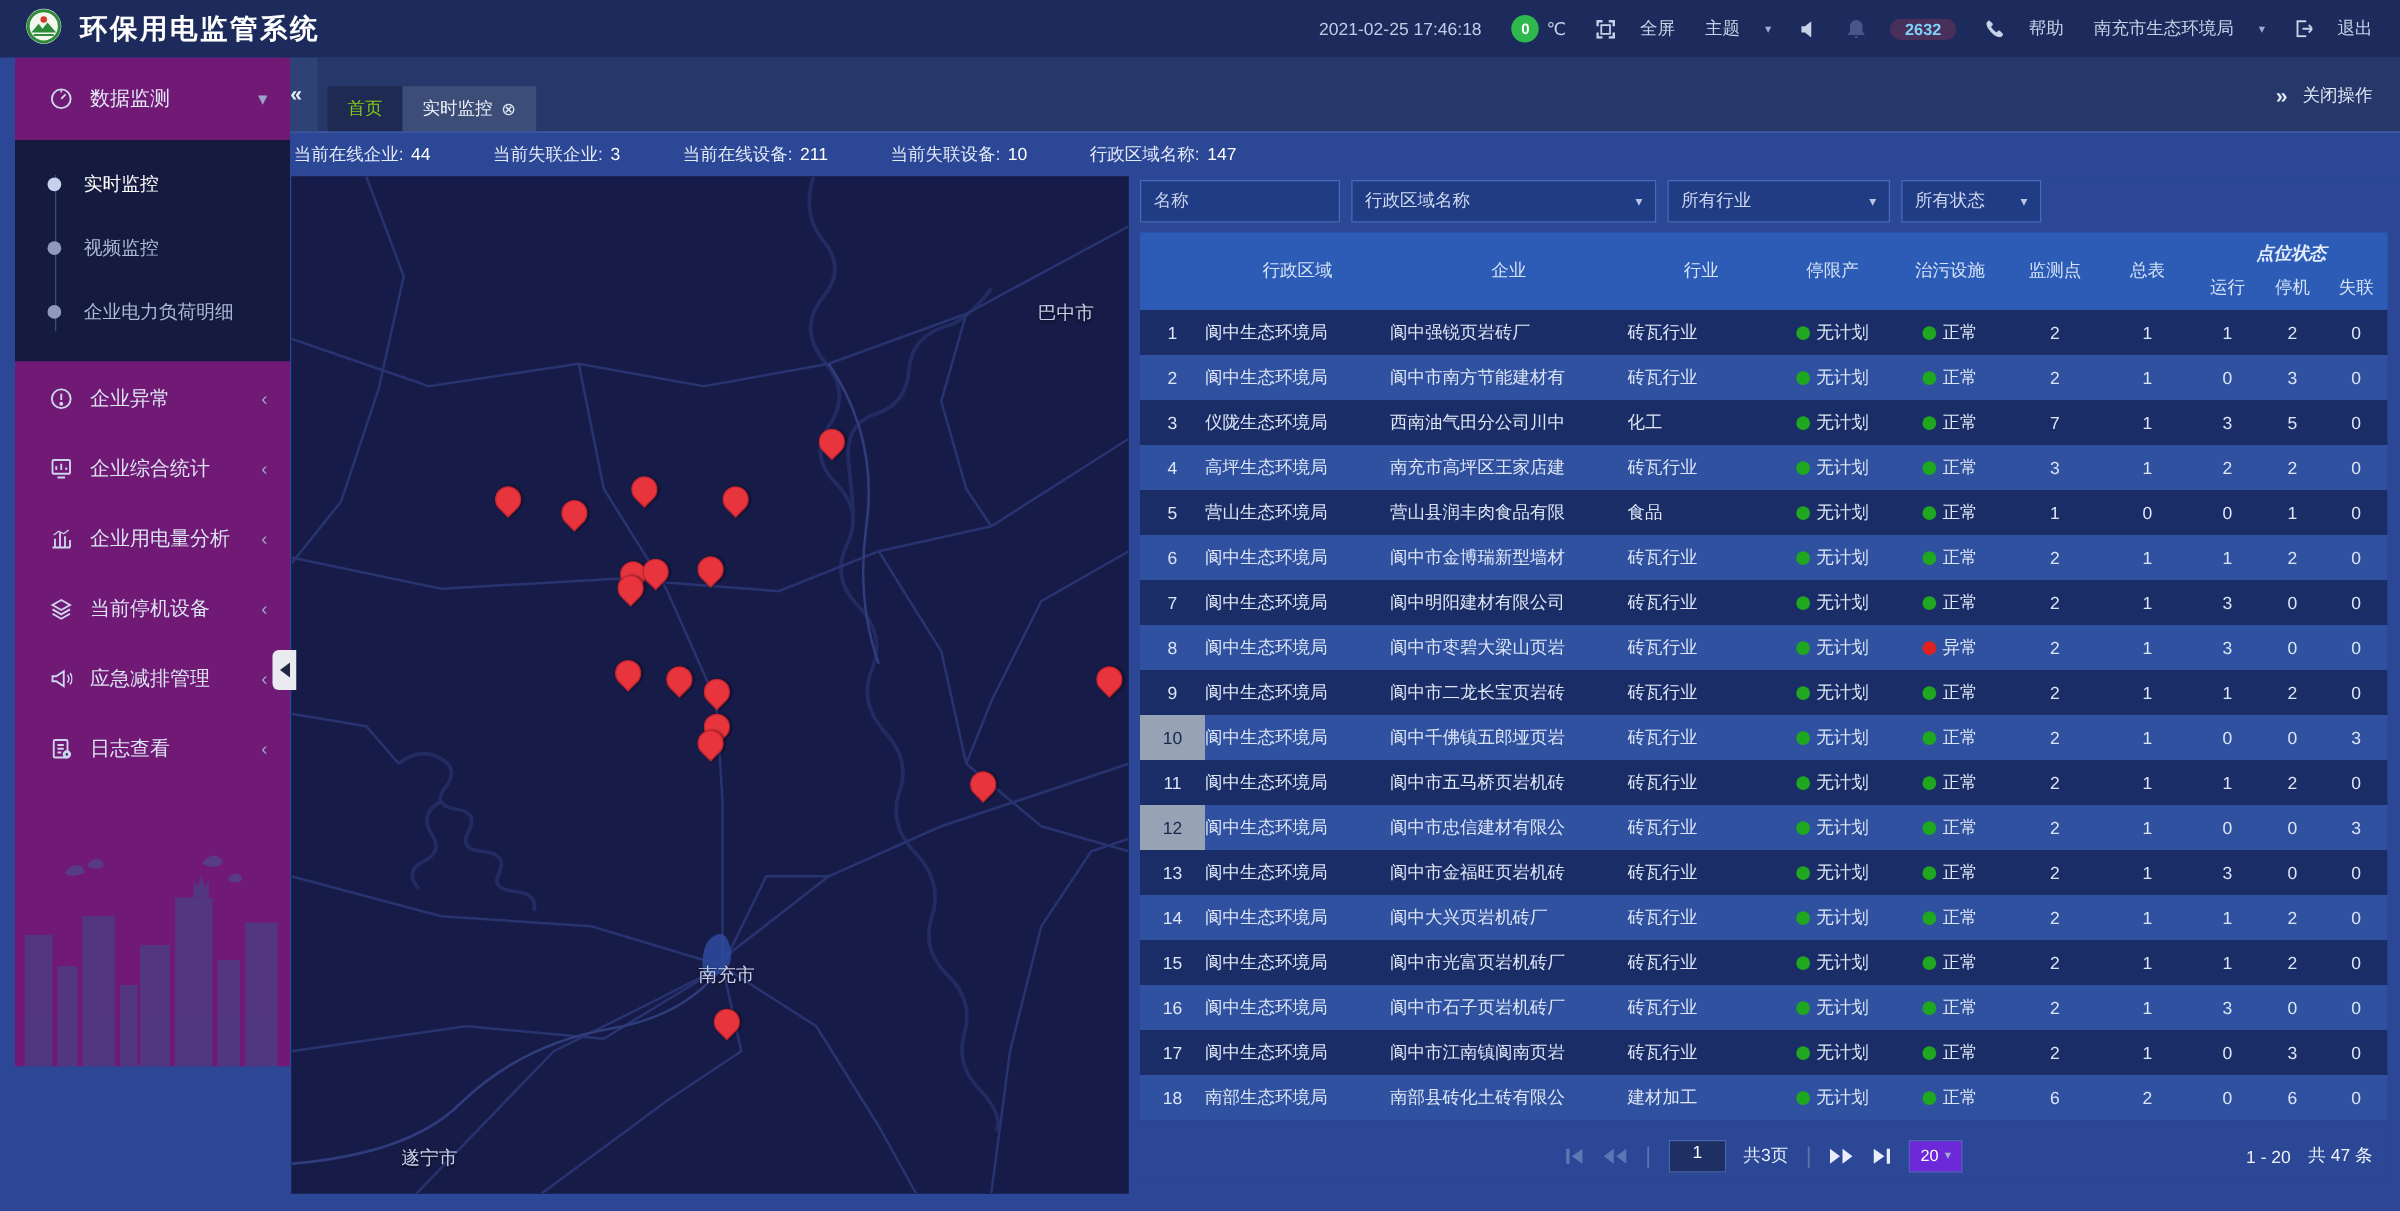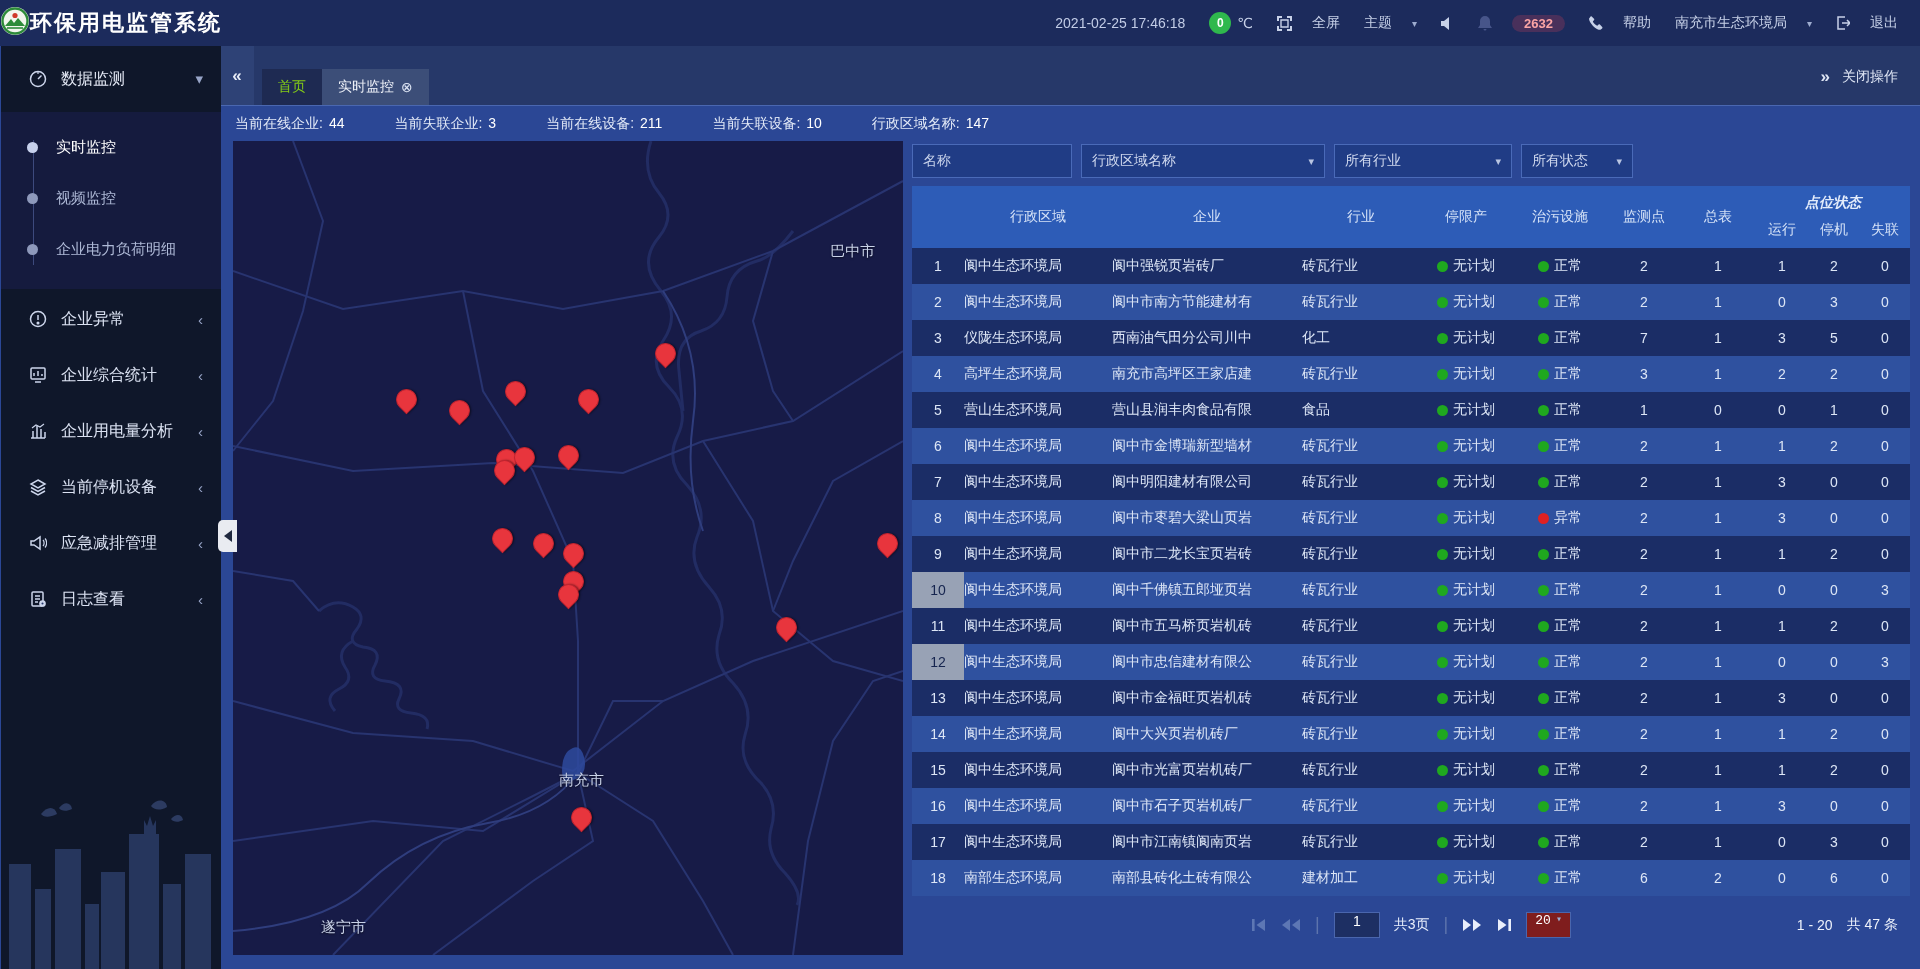--- a/index.html
+++ b/index.html
@@ -3,35 +3,35 @@
 <meta charset="utf-8">
 <style>
   * { margin:0; padding:0; box-sizing:border-box; }
   html,body { width:1920px; height:969px; overflow:hidden; background:#2b4795;
     font-family:"Liberation Sans","DejaVu Sans",sans-serif; }
   #app { position:relative; width:1920px; height:969px; }
 
   
   #header { position:absolute; left:0; top:0; width:1920px; height:46px; background:#1c2b5c;
     display:flex; align-items:center; justify-content:space-between; z-index:30; }
-  .brand { display:flex; align-items:center; gap:0; }
+  .brand { display:flex; align-items:center; gap:14px; padding-left:20px; }
   .brand .title { color:#fff; font-size:22px; font-weight:bold; letter-spacing:2px; }
   .hright { display:flex; align-items:center; gap:24px; padding-right:22px; color:#c7d1e8; font-size:14px; }
   .hitem { display:flex; align-items:center; gap:20px; cursor:pointer; white-space:nowrap; }
   .datetime { color:#c2cce6; }
   .tempwrap { display:flex; align-items:center; gap:6px; }
   .tempball { width:22px; height:22px; border-radius:50%; background:#2fb84d; color:#fff; font-size:12px;
     display:flex; align-items:center; justify-content:center; font-weight:bold; }
-  .badge { background:rgba(190,60,90,.28); color:#fca5a5; border-radius:10px; padding:1px 12px;
+  .badge { background:rgba(190,60,90,.28); color:#7dd3fc; border-radius:10px; padding:1px 12px;
     font-size:13px; font-weight:bold; }
   .caret { font-size:10px; color:#9daccf; }
   .hicon svg { display:block; }
 
   
-  #sidebar { position:absolute; left:1px; top:46px; width:220px; height:923px; background:#0f172a; z-index:20; overflow:hidden; }
+  #sidebar { position:absolute; left:12px; top:46px; width:220px; height:807px; background:#701a75; z-index:20; overflow:hidden; }
   .side-group-head { height:66px; display:flex; align-items:center; gap:14px; padding:0 18px 0 28px;
     color:#e4e9f5; font-size:16px; cursor:pointer; }
   .side-group-head .lbl { flex:1; }
   .submenu { background:#151b3e; padding:10px 0 14px 0; position:relative; }
   .submenu .vline { position:absolute; left:32px; top:28px; bottom:24px; width:1px; background:#3d4a7d; }
   .subitem { height:51px; display:flex; align-items:center; gap:18px; padding-left:26px; cursor:pointer;
     color:#aeb9d6; font-size:15px; position:relative; }
   .subitem .bullet { width:11px; height:11px; border-radius:50%; background:#8e99bb; flex:0 0 auto; z-index:1; }
   .subitem.active { color:#ffffff; }
   .subitem.active .bullet { background:#c7d1ec; }
@@ -106,22 +106,22 @@
   .dot { width:11px; height:11px; border-radius:50%; display:inline-block; margin-right:5px; flex:0 0 auto; }
   .dot.ok { background:#1fa81f; }
   .dot.err { background:#e02121; }
 
   #pager { position:absolute; left:0; top:761px; width:998px; height:45px; background:#2b4795;
     display:flex; align-items:center; justify-content:center; gap:14px; color:#e8eefb; font-size:14px; }
   .pgbtn { display:flex; align-items:center; cursor:pointer; }
   .pgdiv { color:#5d74ad; font-size:18px; }
   #page-input { width:46px; height:26px; background:#1d2f63; border:1px solid #4a66ad; color:#fff;
     text-align:center; font-size:14px; }
-  #size-select { height:26px; background:#7f1d1d; border:1px solid #4a66ad; color:#fff; font-size:13px;
-    display:flex; gap:5px; padding:0 8px; cursor:pointer;font-family:Liberation Mono, monospace; }
+  #size-select { height:26px; background:#6d28d9; border:1px solid #4a66ad; color:#fff; font-size:13px;
+    display:flex; align-items:center; gap:5px; padding:0 8px; cursor:pointer; }
   #pager-right { position:absolute; right:12px; top:0; height:45px; display:flex; align-items:center; gap:14px; color:#eef2fb; }
 </style>
 </head>
 <body>
 
 <div id="app">
 
   <header id="header">
     <div class="brand">
       <span>

